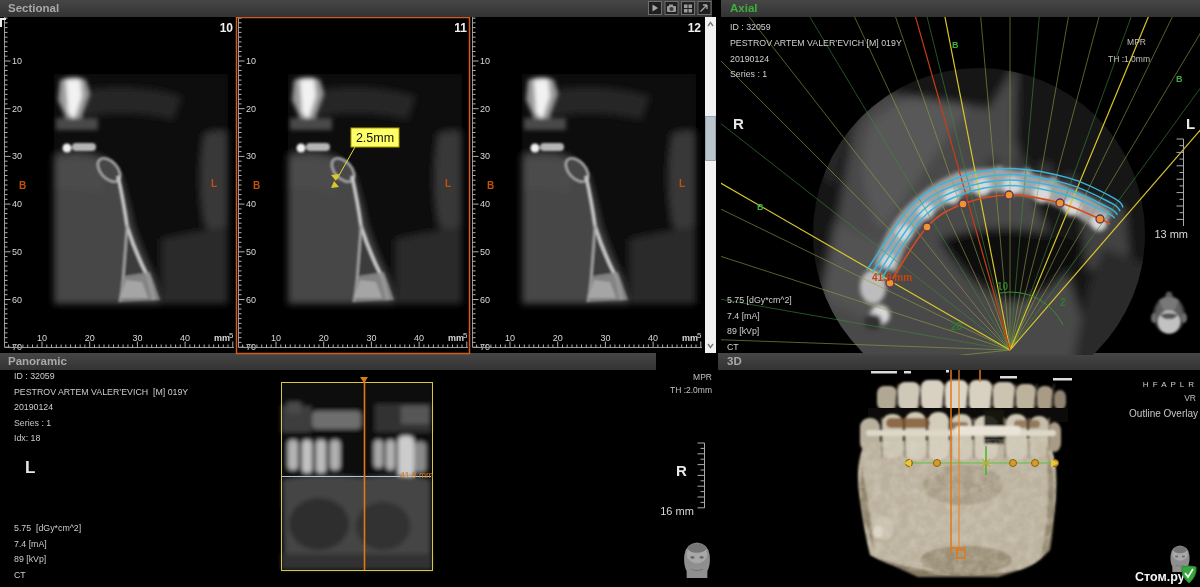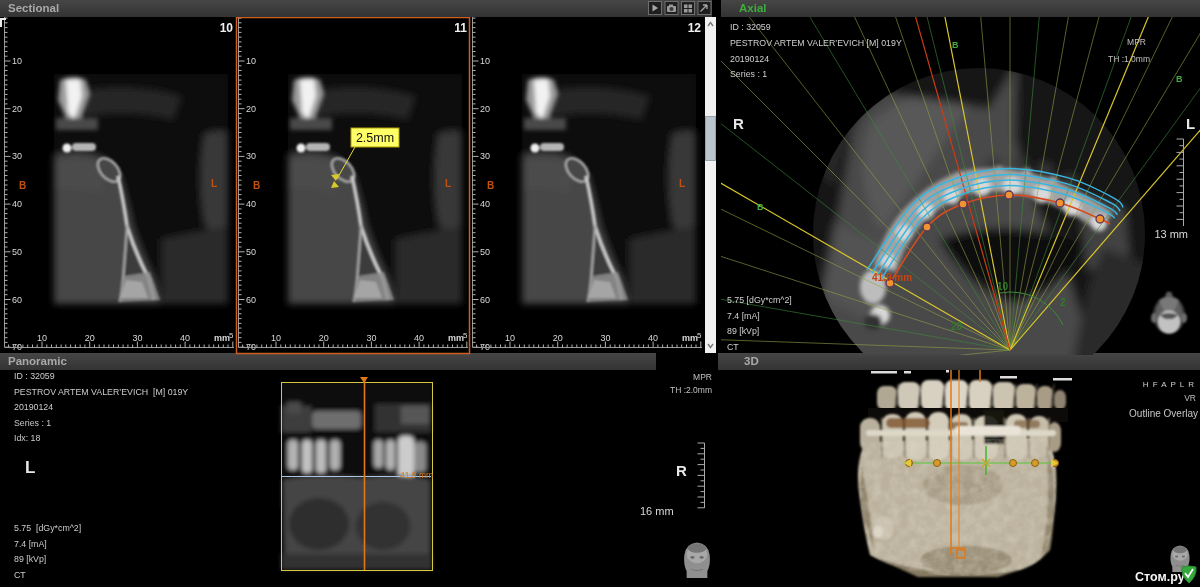--- a/index.html
+++ b/index.html
@@ -1,42 +1,42 @@
 <!DOCTYPE html>
 <html><head><meta charset="utf-8"><style>
 html,body{margin:0;padding:0;background:#000;width:1200px;height:587px;overflow:hidden;font-family:"Liberation Sans",sans-serif;}
 .bar{position:absolute;height:17px;background:linear-gradient(#464646,#333333);}
 .bart{font-size:11.5px;font-weight:bold;color:#a9a9a9;padding:2px 0 0 8px;}
 </style></head><body>
 <div class="bar" style="left:0;top:0;width:712px">
     <div class="bart">Sectional</div>
   </div>
 <div class="bar" style="left:721px;top:0;width:479px">
-    <div class="bart" style="color:#3fae3f;padding-left:18px">Axial</div>
+    <div class="bart" style="color:#3fae3f;padding-left:9px">Axial</div>
   </div>
 <svg width="64" height="15" style="position:absolute;left:648px;top:1px">
     <rect x="0.5" y="0.5" width="13" height="13" fill="#1f1f1f" stroke="#6e6e6e"></rect>
     <rect x="17.0" y="0.5" width="13" height="13" fill="#1f1f1f" stroke="#6e6e6e"></rect>
     <rect x="33.5" y="0.5" width="13" height="13" fill="#1f1f1f" stroke="#6e6e6e"></rect>
     <rect x="50.0" y="0.5" width="13" height="13" fill="#1f1f1f" stroke="#6e6e6e"></rect>
     <path d="M4.5,3.5 L10,7 L4.5,10.5 Z" fill="#a8a8a8"></path>
     <rect x="19" y="5" width="9" height="6" rx="1" fill="#9a9a9a"></rect>
     <circle cx="23.5" cy="8" r="2" fill="#3a3a3a"></circle>
     <rect x="21" y="3.5" width="4" height="2" fill="#9a9a9a"></rect>
     <rect x="36" y="3.5" width="3.5" height="3.5" fill="#9a9a9a"></rect>
     <rect x="40.5" y="3.5" width="3.5" height="3.5" fill="#9a9a9a"></rect>
     <rect x="36" y="8" width="3.5" height="3.5" fill="#9a9a9a"></rect>
     <rect x="40.5" y="8" width="3.5" height="3.5" fill="#9a9a9a"></rect>
     <path d="M52.5,10.5 L59,4 M59,4 L55,4 M59,4 L59,8" stroke="#a8a8a8" stroke-width="1.3" fill="none"></path>
   </svg>
 <div class="bar" style="left:0;top:353px;width:656px">
     <div class="bart">Panoramic</div>
   </div>
 <div class="bar" style="left:718px;top:353px;width:482px">
-    <div class="bart" style="padding-left:26px">3D</div>
+    <div class="bart" style="padding-left:9px">3D</div>
   </div>
 <svg width="705" height="338" style="position:absolute;left:0;top:17px">
     <defs>
       <filter id="b1" x="-30%" y="-30%" width="160%" height="160%">
         <feGaussianBlur stdDeviation="1.2"></feGaussianBlur>
       </filter>
       <filter id="b2" x="-30%" y="-30%" width="160%" height="160%">
         <feGaussianBlur stdDeviation="2"></feGaussianBlur>
       </filter>
       <filter id="b3" x="-30%" y="-30%" width="160%" height="160%">
@@ -342,21 +342,21 @@
 20190124
 Series : 1
 Idx: 18</div>
 <div style="position:absolute;left:25px;top:458px;color:#e8e8e8;font-size:17px;font-weight:bold">L</div>
 <div style="position:absolute;left:14px;top:521px;color:#cccccc;font-size:8.8px;line-height:15.6px;white-space:pre">5.75  [dGy*cm^2]
 7.4 [mA]
 89 [kVp]
 CT</div>
 <div style="position:absolute;left:610px;top:371px;width:102px;text-align:right;color:#c0c0c0;font-size:8.5px;line-height:13px">MPR<br>TH :2.0mm</div>
 <div style="position:absolute;left:676px;top:462px;color:#e8e8e8;font-size:15px;font-weight:bold">R</div>
-<div style="position:absolute;left:640px;top:505px;width:74px;text-align:left;color:#d8d8d8;font-size:11px">16 mm</div>
+<div style="position:absolute;left:640px;top:505px;width:74px;text-align:center;color:#d8d8d8;font-size:11px">16 mm</div>
 <svg width="460" height="217" style="position:absolute;left:260px;top:370px">
     <defs>
       <filter id="b1" x="-30%" y="-30%" width="160%" height="160%">
         <feGaussianBlur stdDeviation="1.2"></feGaussianBlur>
       </filter>
       <filter id="b2" x="-30%" y="-30%" width="160%" height="160%">
         <feGaussianBlur stdDeviation="2"></feGaussianBlur>
       </filter>
       <filter id="b3" x="-30%" y="-30%" width="160%" height="160%">
         <feGaussianBlur stdDeviation="3.5"></feGaussianBlur>

